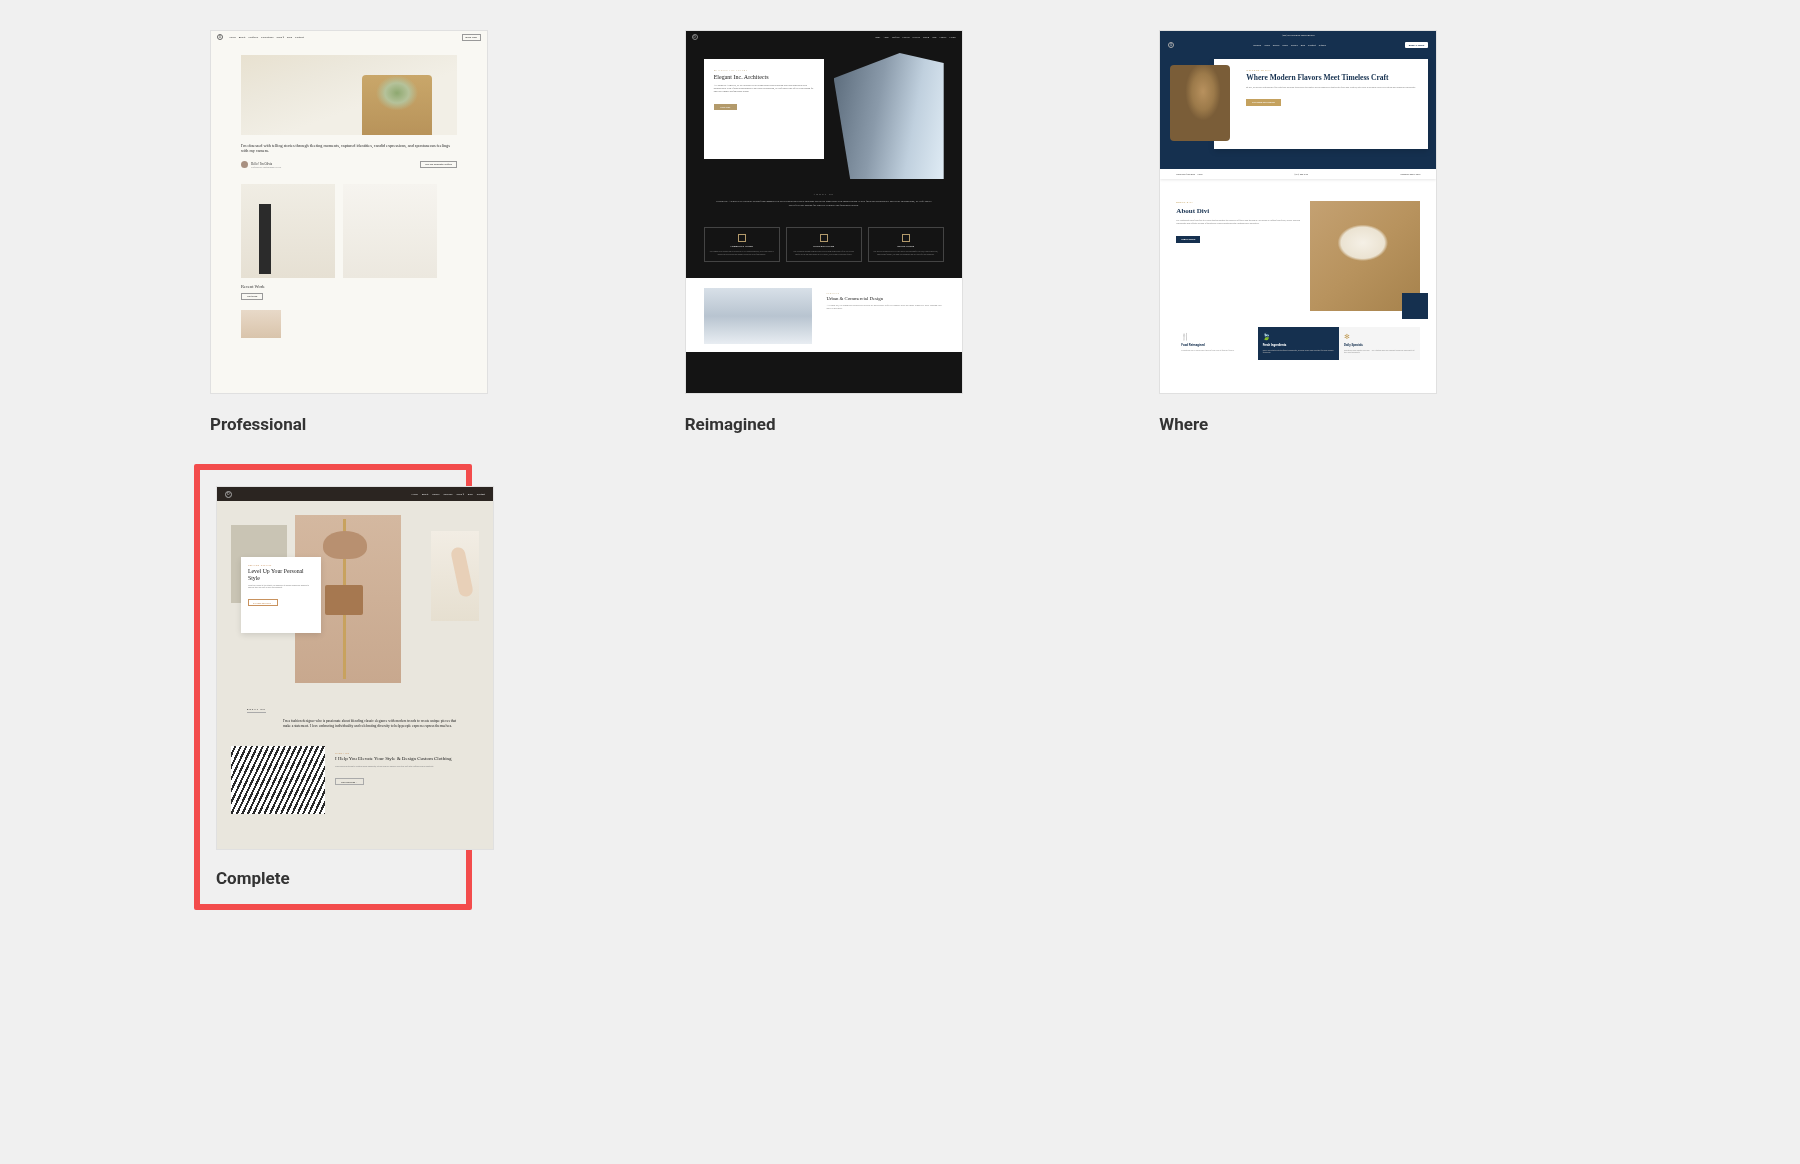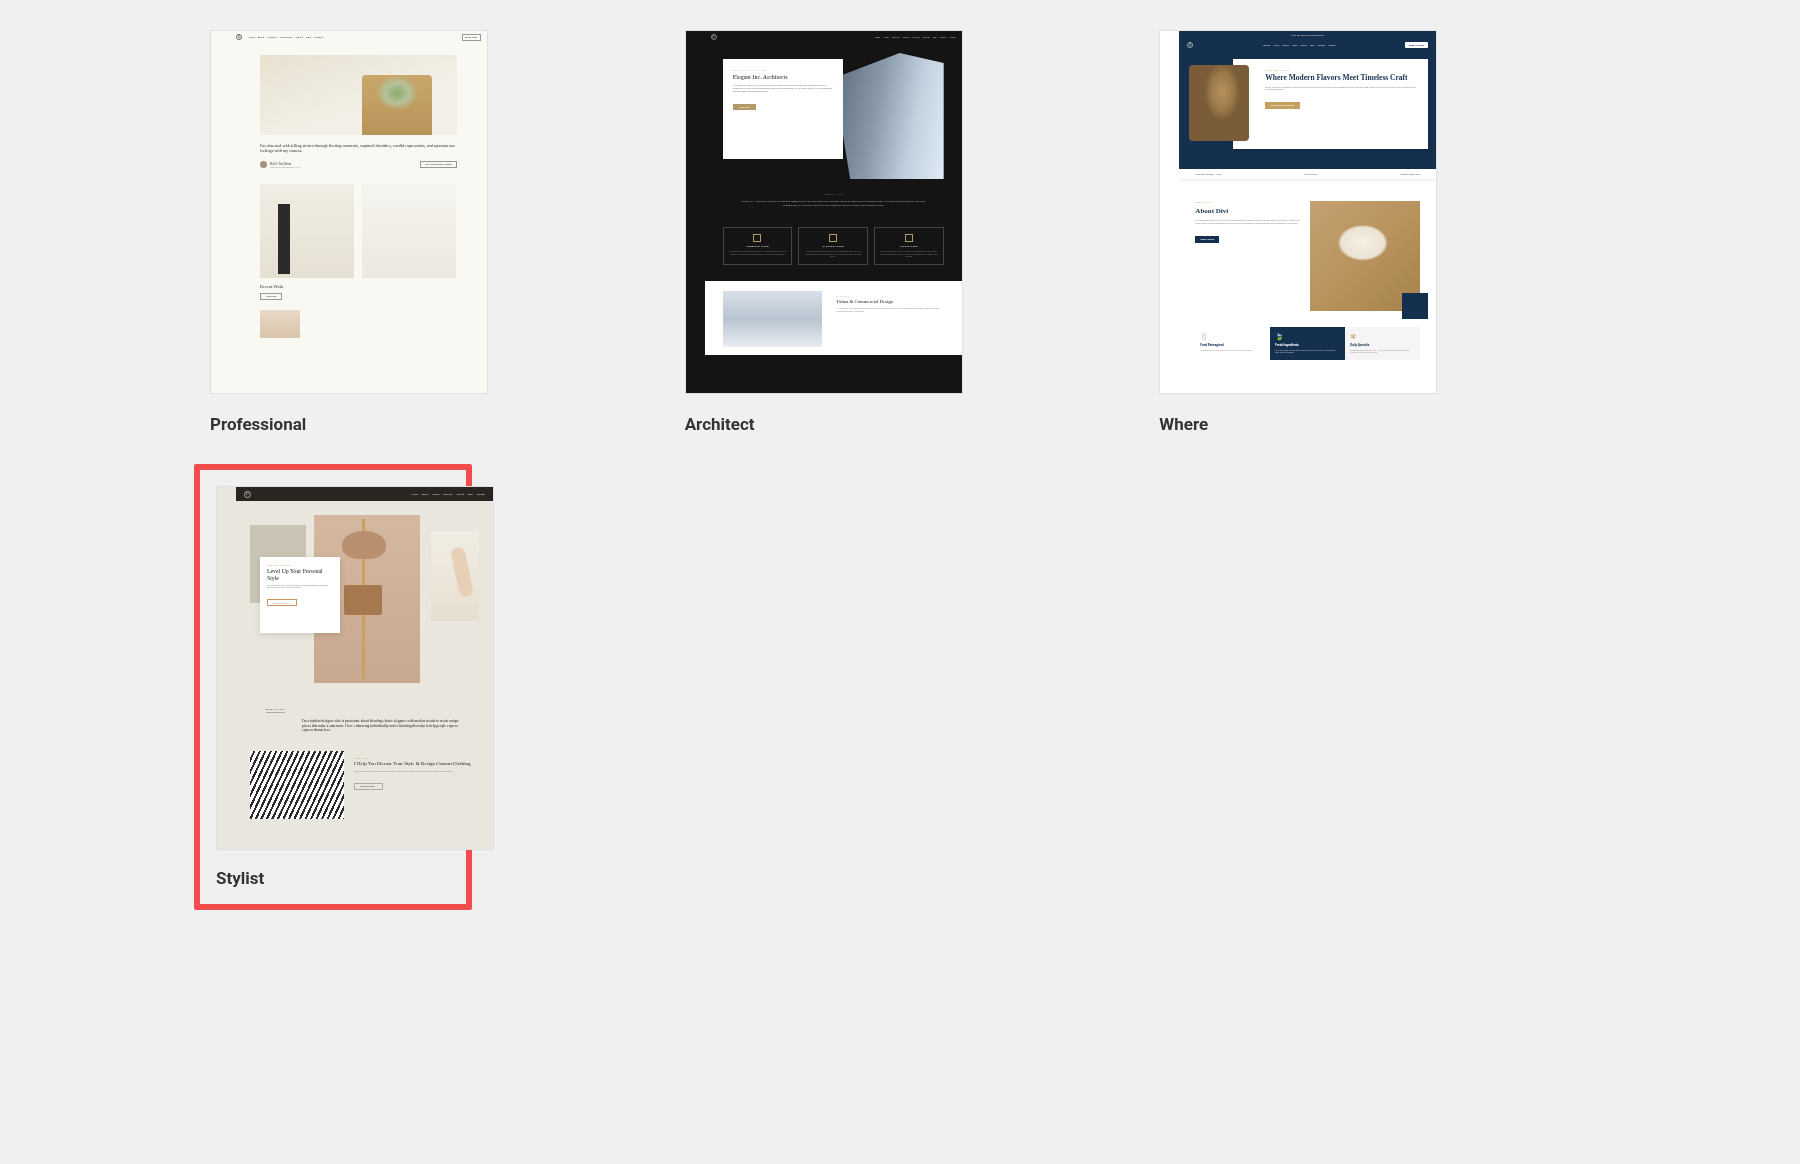--- a/index.html
+++ b/index.html
@@ -16,21 +16,20 @@
     gap: 46px 44px;
   }
   .item { cursor: pointer; width: 278px; }
   .thumb {
     width: 278px;
     height: 364px;
     background: #fff;
     border: 1px solid #e0e0e0;
     position: relative;
     overflow: hidden;
-    padding-left: 19px;
   }
   .item.selected {
     position: relative;
     padding: 16px;
     margin: -16px;
     border: 6px solid #f34c4c;
     border-radius: 2px;
   }
   .label {
     margin-top: 20px;
@@ -268,21 +267,21 @@
       </div>
       <div class="ar-low">
         <div class="ar-limg"></div>
         <div class="ar-lr">
           <div class="ar-le">SERVICES</div>
           <div class="ar-lh">Urban &amp; Commercial Design</div>
           <div class="ar-lp">At Elegant Inc, our commercial architecture projects are meticulously crafted to enhance areas and enable complexity while ensuring each space is intelligent.</div>
         </div>
       </div>
     </div>
-    <div class="label">Architect</div>
+    <div class="label">Reimagined</div>
   </div>
 
   <div class="item">
     <div class="thumb bi">
       <div class="bi-top">(555) 555-5555 AND RESERVATIONS</div>
       <div class="bi-menu">
         <div class="bi-logo">D</div>
         <div class="bi-nav">
           <span>Landing</span>
           <span>Home</span>
@@ -377,16 +376,16 @@
       <div class="st-help">
         <div class="st-himg"></div>
         <div class="st-hr">
           <div class="st-he">WHAT I DO</div>
           <div class="st-hh">I Help You Elevate Your Style &amp; Design Custom Clothing</div>
           <div class="st-hp">From personal styling to custom-made garments, let me help you express your true self with confidence and creativity.</div>
           <div class="st-hb">VIEW SERVICES →</div>
         </div>
       </div>
     </div>
-    <div class="label">Stylist</div>
+    <div class="label">Complete</div>
   </div>
 
 </div>
 
 </body></html>

